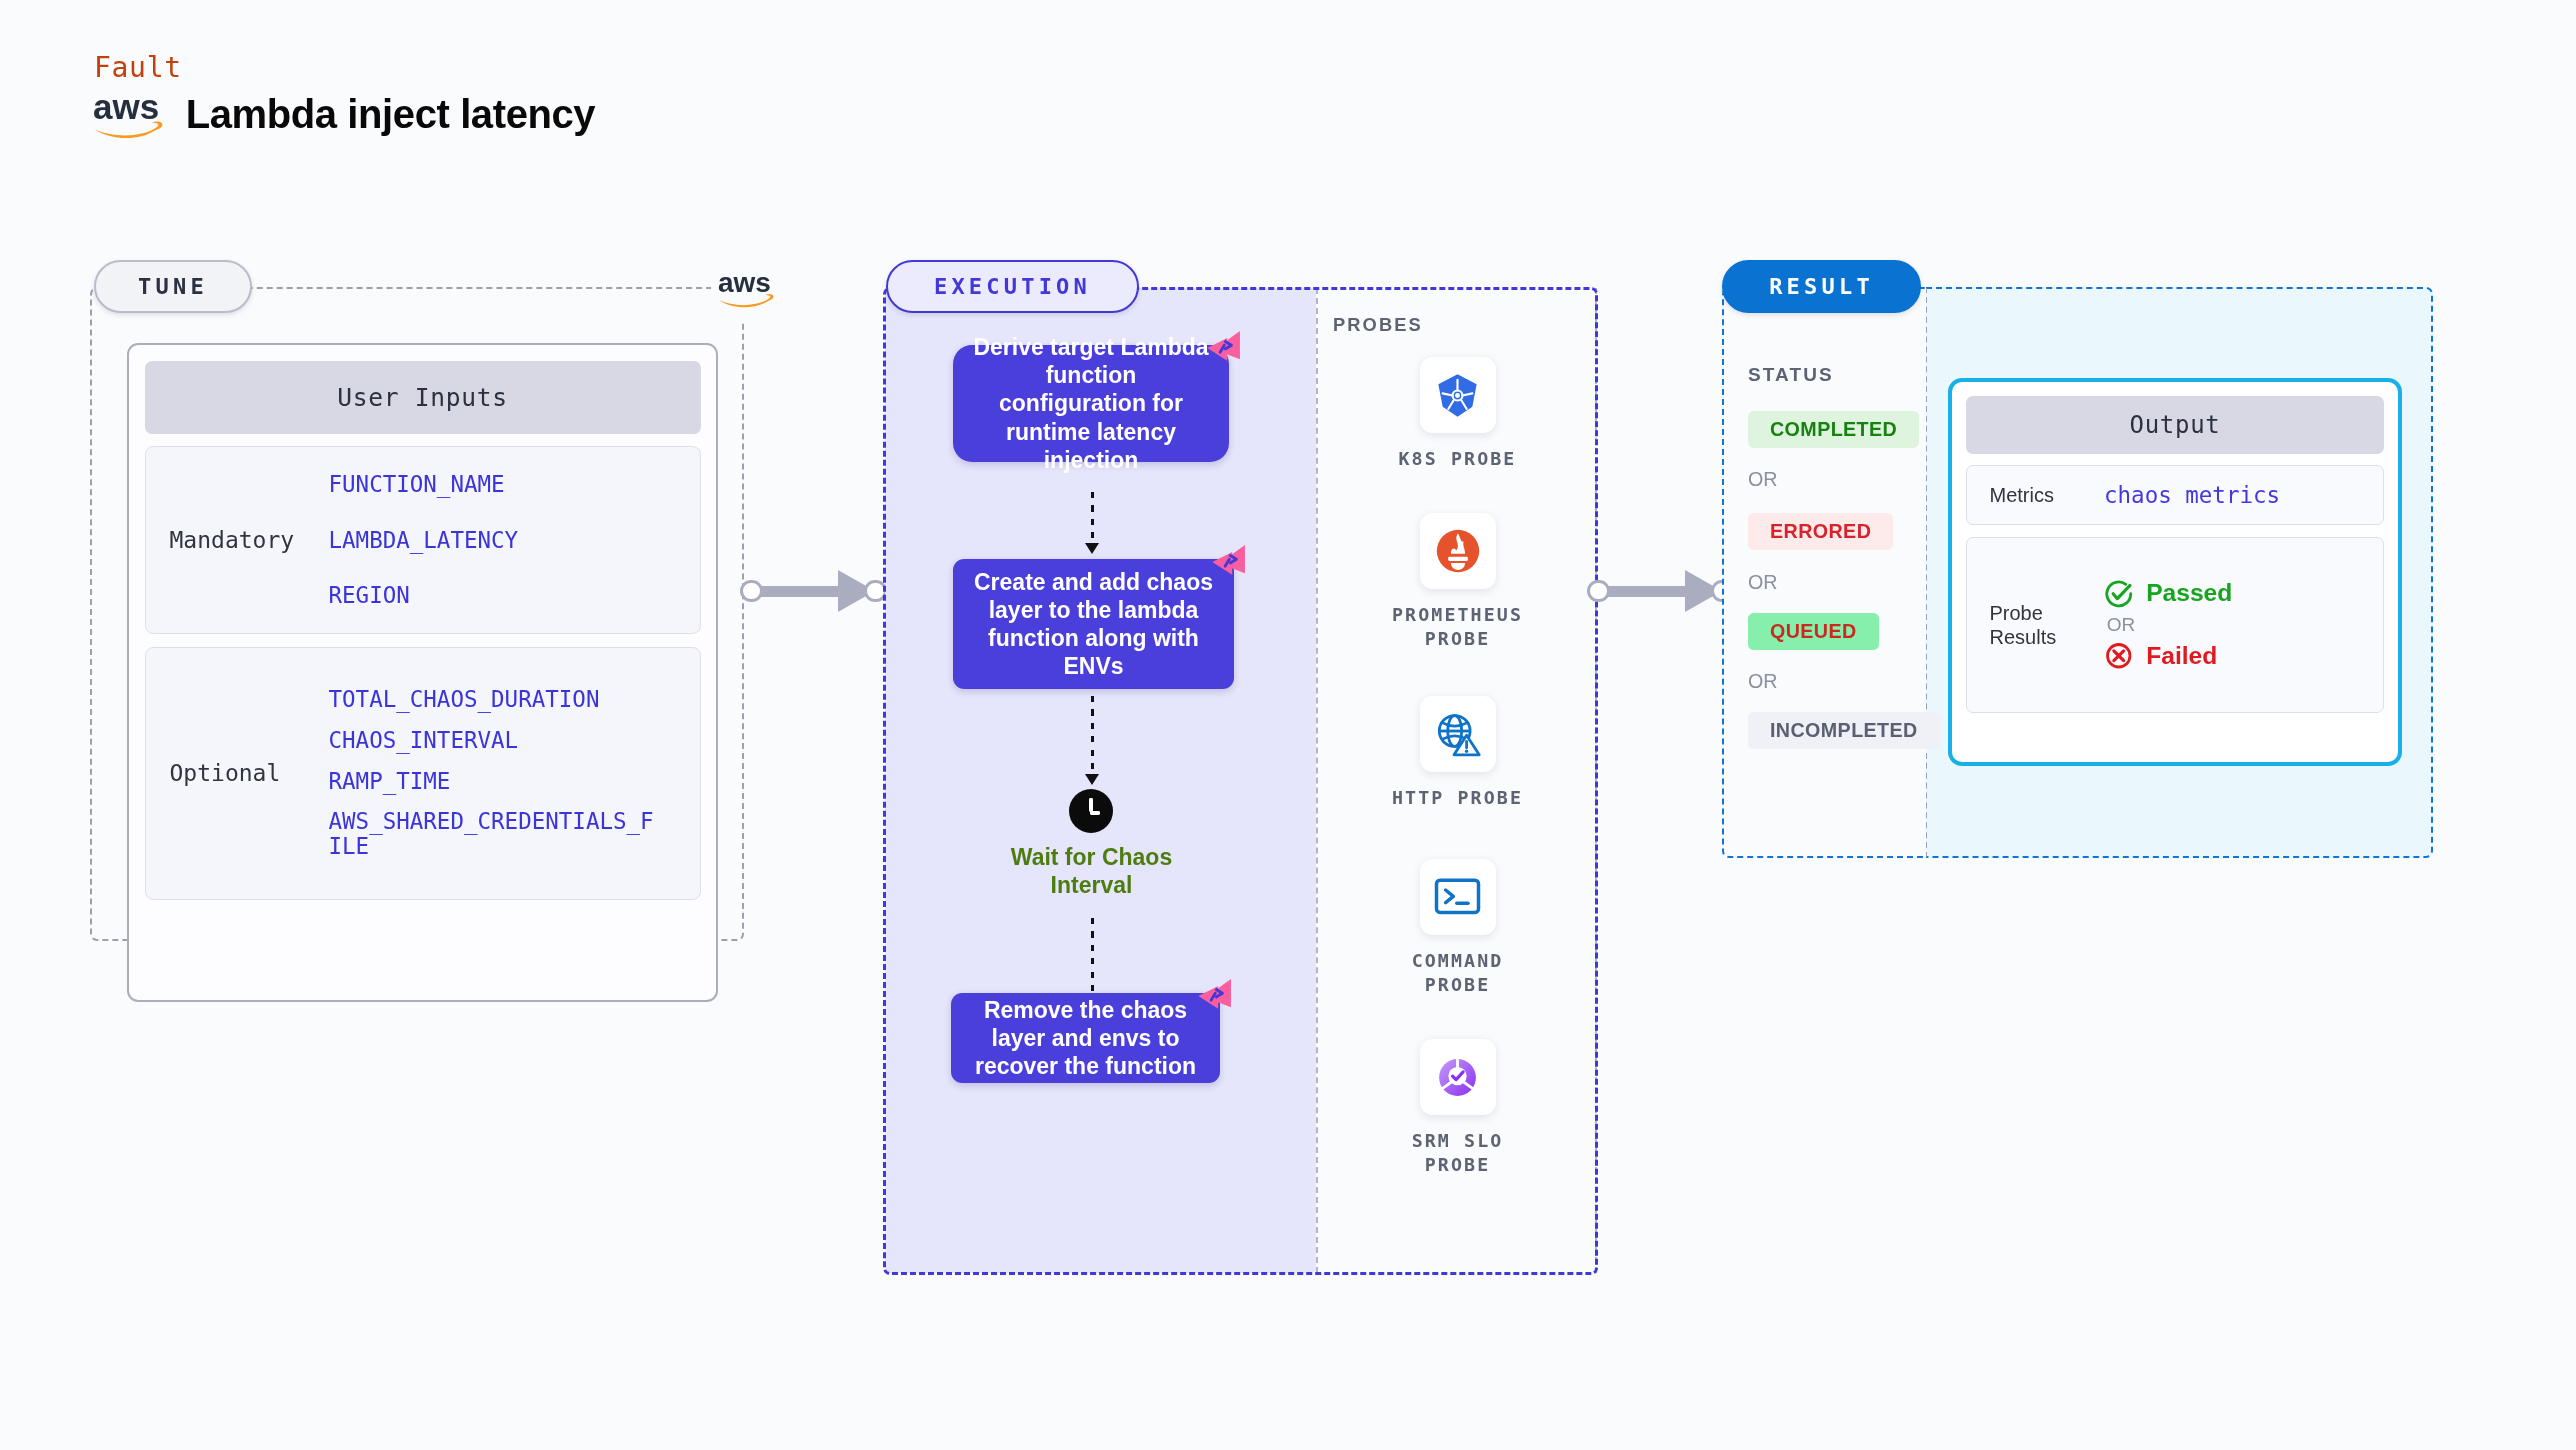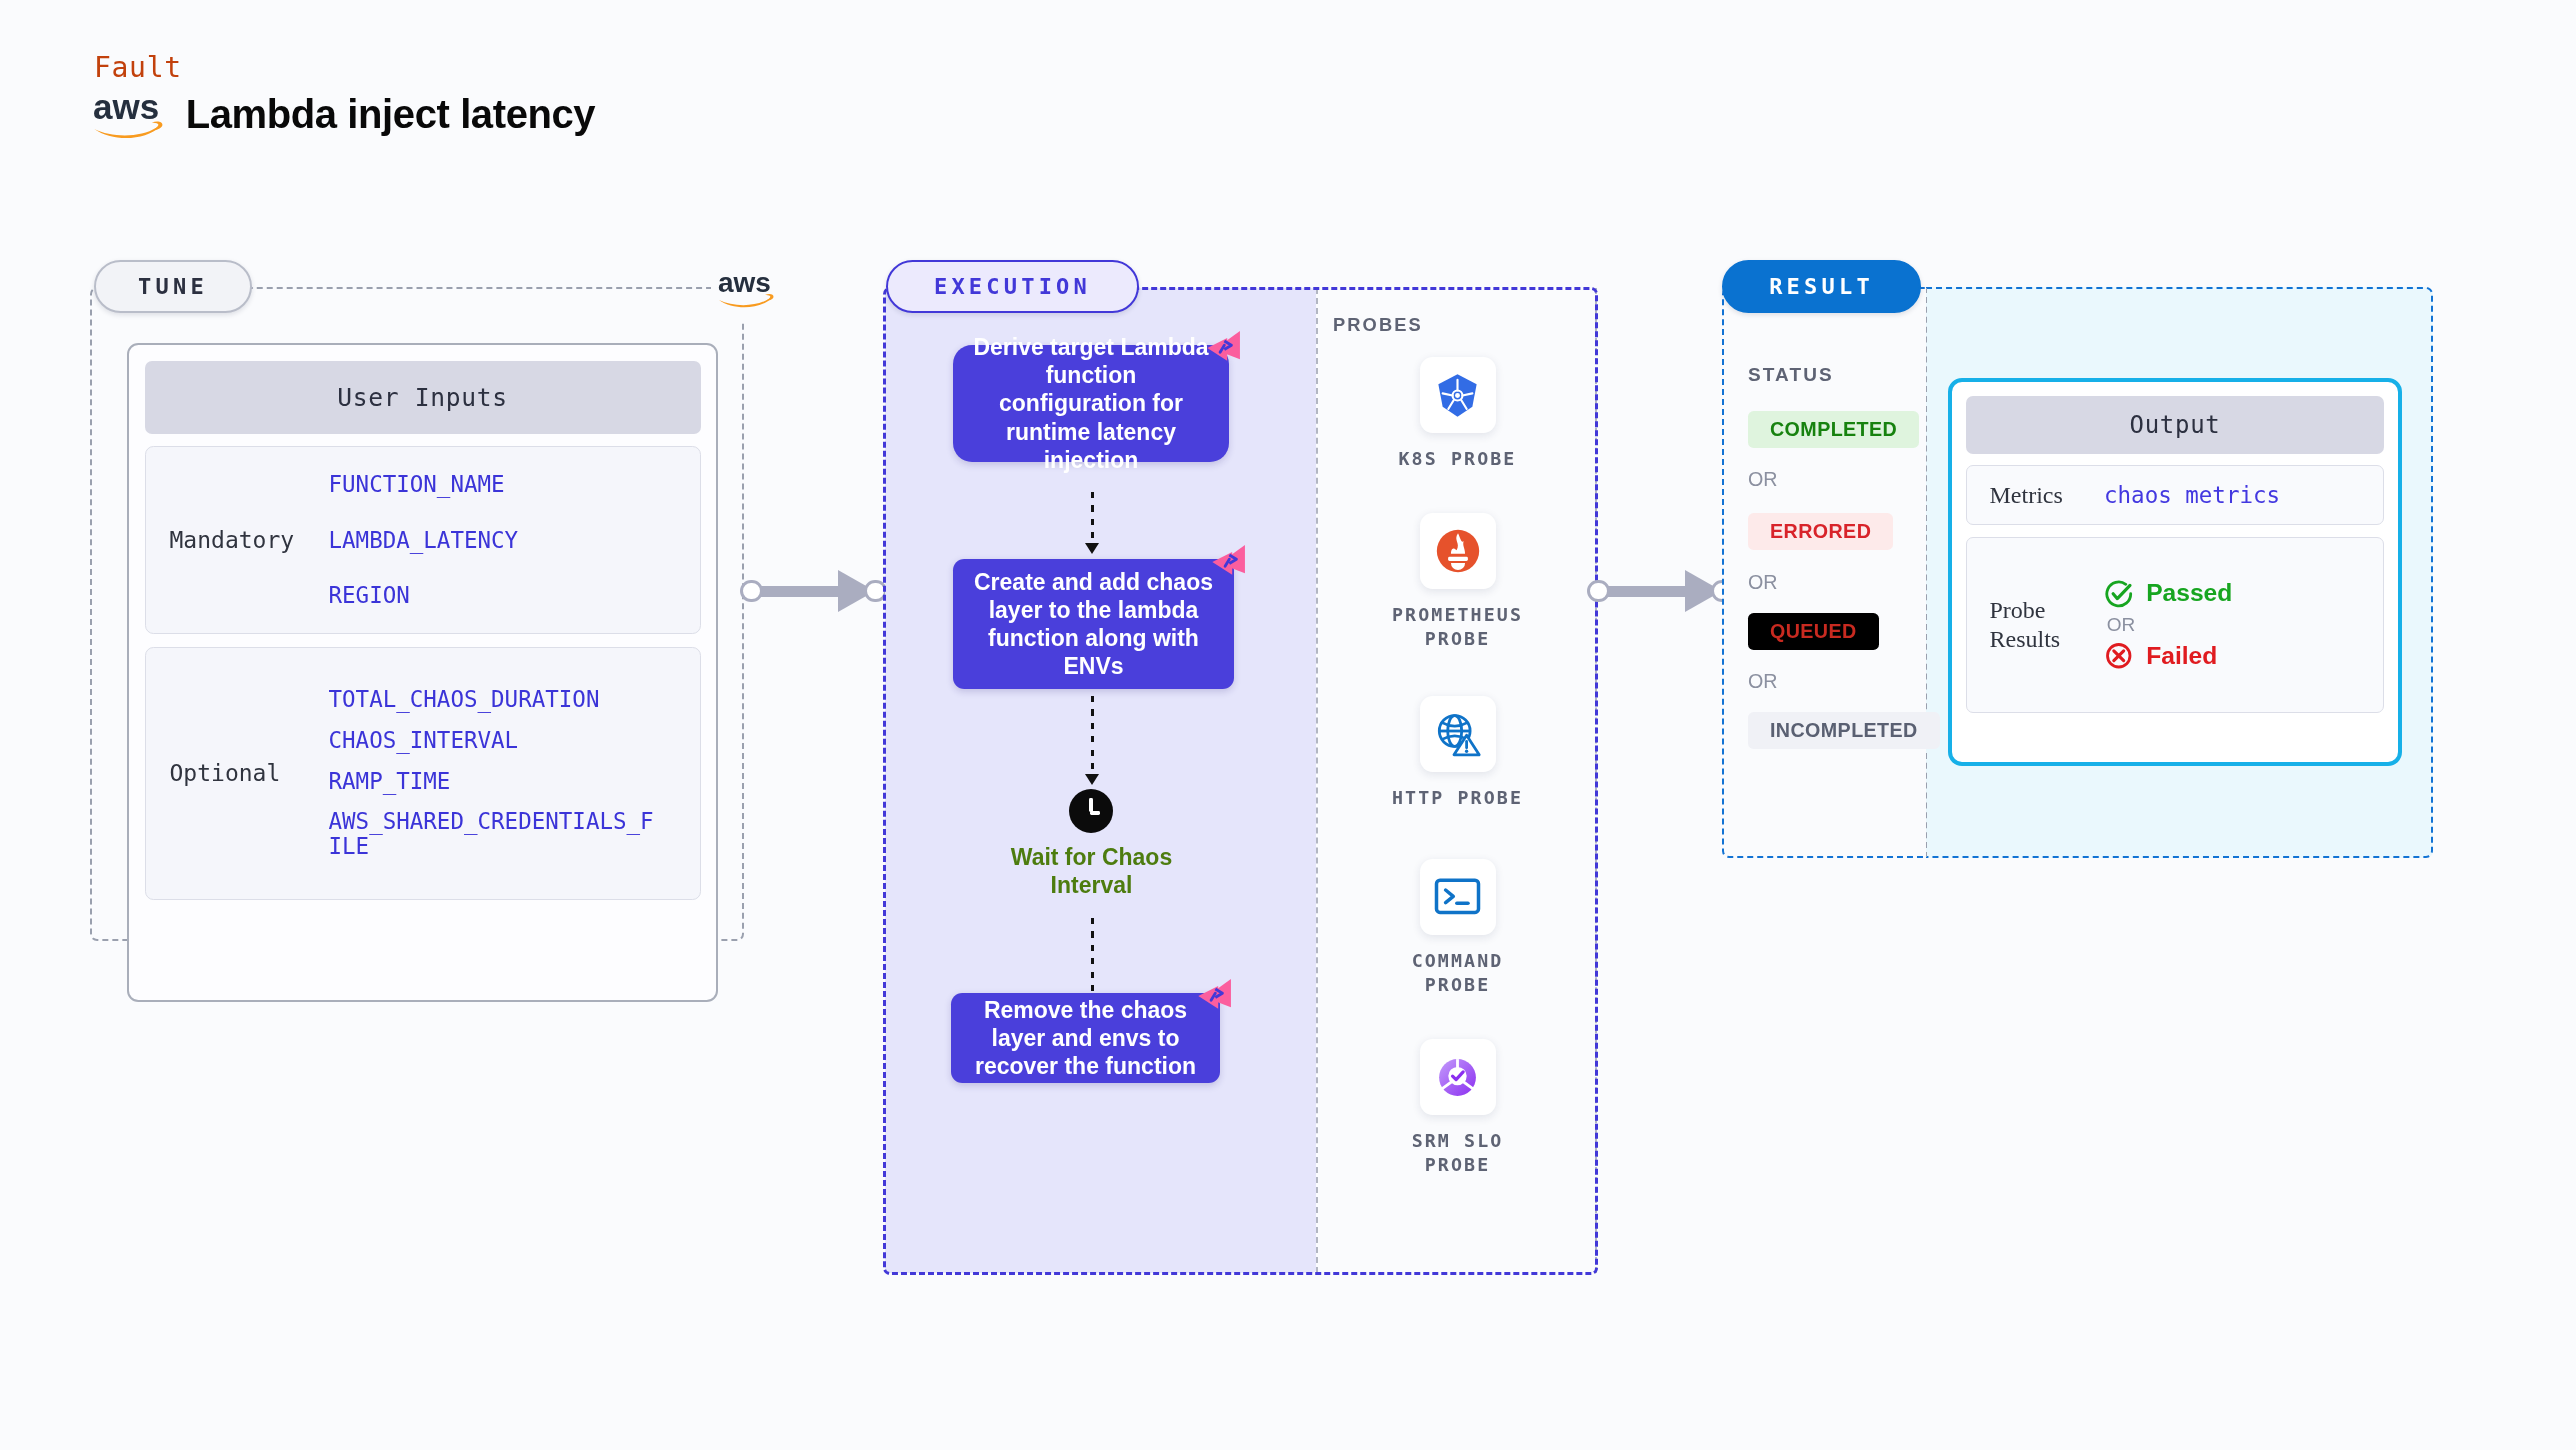--- a/index.html
+++ b/index.html
@@ -179,21 +179,21 @@
     position: absolute; left: 1948px; top: 378px; width: 454px; height: 388px;
     background: #fff; border: 4.2px solid #17b0e8; border-radius: 14px; padding: 14px;
   }
   #output-card .card-header { height: 58px; font-size: 24px; }
   .out-row {
     margin-top: 11.3px; border: 1.4px solid #dcdee8; border-radius: 7px;
     background: #f9fafd; display: flex; align-items: center; padding: 12.7px 7px;
   }
   .out-label {
     width: 130px; flex: none; padding-left: 15.5px;
-    font-family: Liberation Serif, serif; font-size: 24px; color: #30343f;
+    font-family: Liberation Sans, sans-serif; font-size: 20px; color: #30343f;
     line-height: 1.2;
   }
   #metrics-row { height: 60px; }
   #metrics-val {
     font-family: "DejaVu Sans Mono", monospace; font-size: 22.5px; color: #4338e0;
   }
   #probe-results-row { height: 176px; }
   .pr-stack { display: flex; flex-direction: column; gap: 5.6px; }
   .pr-item { display: flex; align-items: center; gap: 12.7px; }
   .pr-item span.txt { font-size: 24.6px; font-weight: bold; }
@@ -405,21 +405,21 @@
   <div id="result-dash-right"></div>
   <div id="result-dash-left"></div>
   <div class="panel-pill" id="result-pill">RESULT</div>
 
   <div id="status-title">STATUS</div>
 
   <div class="status-chip" style="top:411px; background:#dff4de; color:#17820f;">COMPLETED</div>
   <div class="or-text" style="top:468px;">OR</div>
   <div class="status-chip" style="top:513px; background:#fdeaea; color:#d8232a;">ERRORED</div>
   <div class="or-text" style="top:571px;">OR</div>
-  <div class="status-chip" style="top:613px; background:#000000; color:#c92a20;">QUEUED</div>
+  <div class="status-chip" style="top:613px; background:#86efac; color:#c92a20;">QUEUED</div>
   <div class="or-text" style="top:670px;">OR</div>
   <div class="status-chip" style="top:712px; background:#f0f1f6; color:#5a6072;">INCOMPLETED</div>
 
   <div id="output-card">
     <div class="card-header">Output</div>
 
     <div class="out-row" id="metrics-row">
       <div class="out-label">Metrics</div>
       <div id="metrics-val">chaos metrics</div>
     </div>

